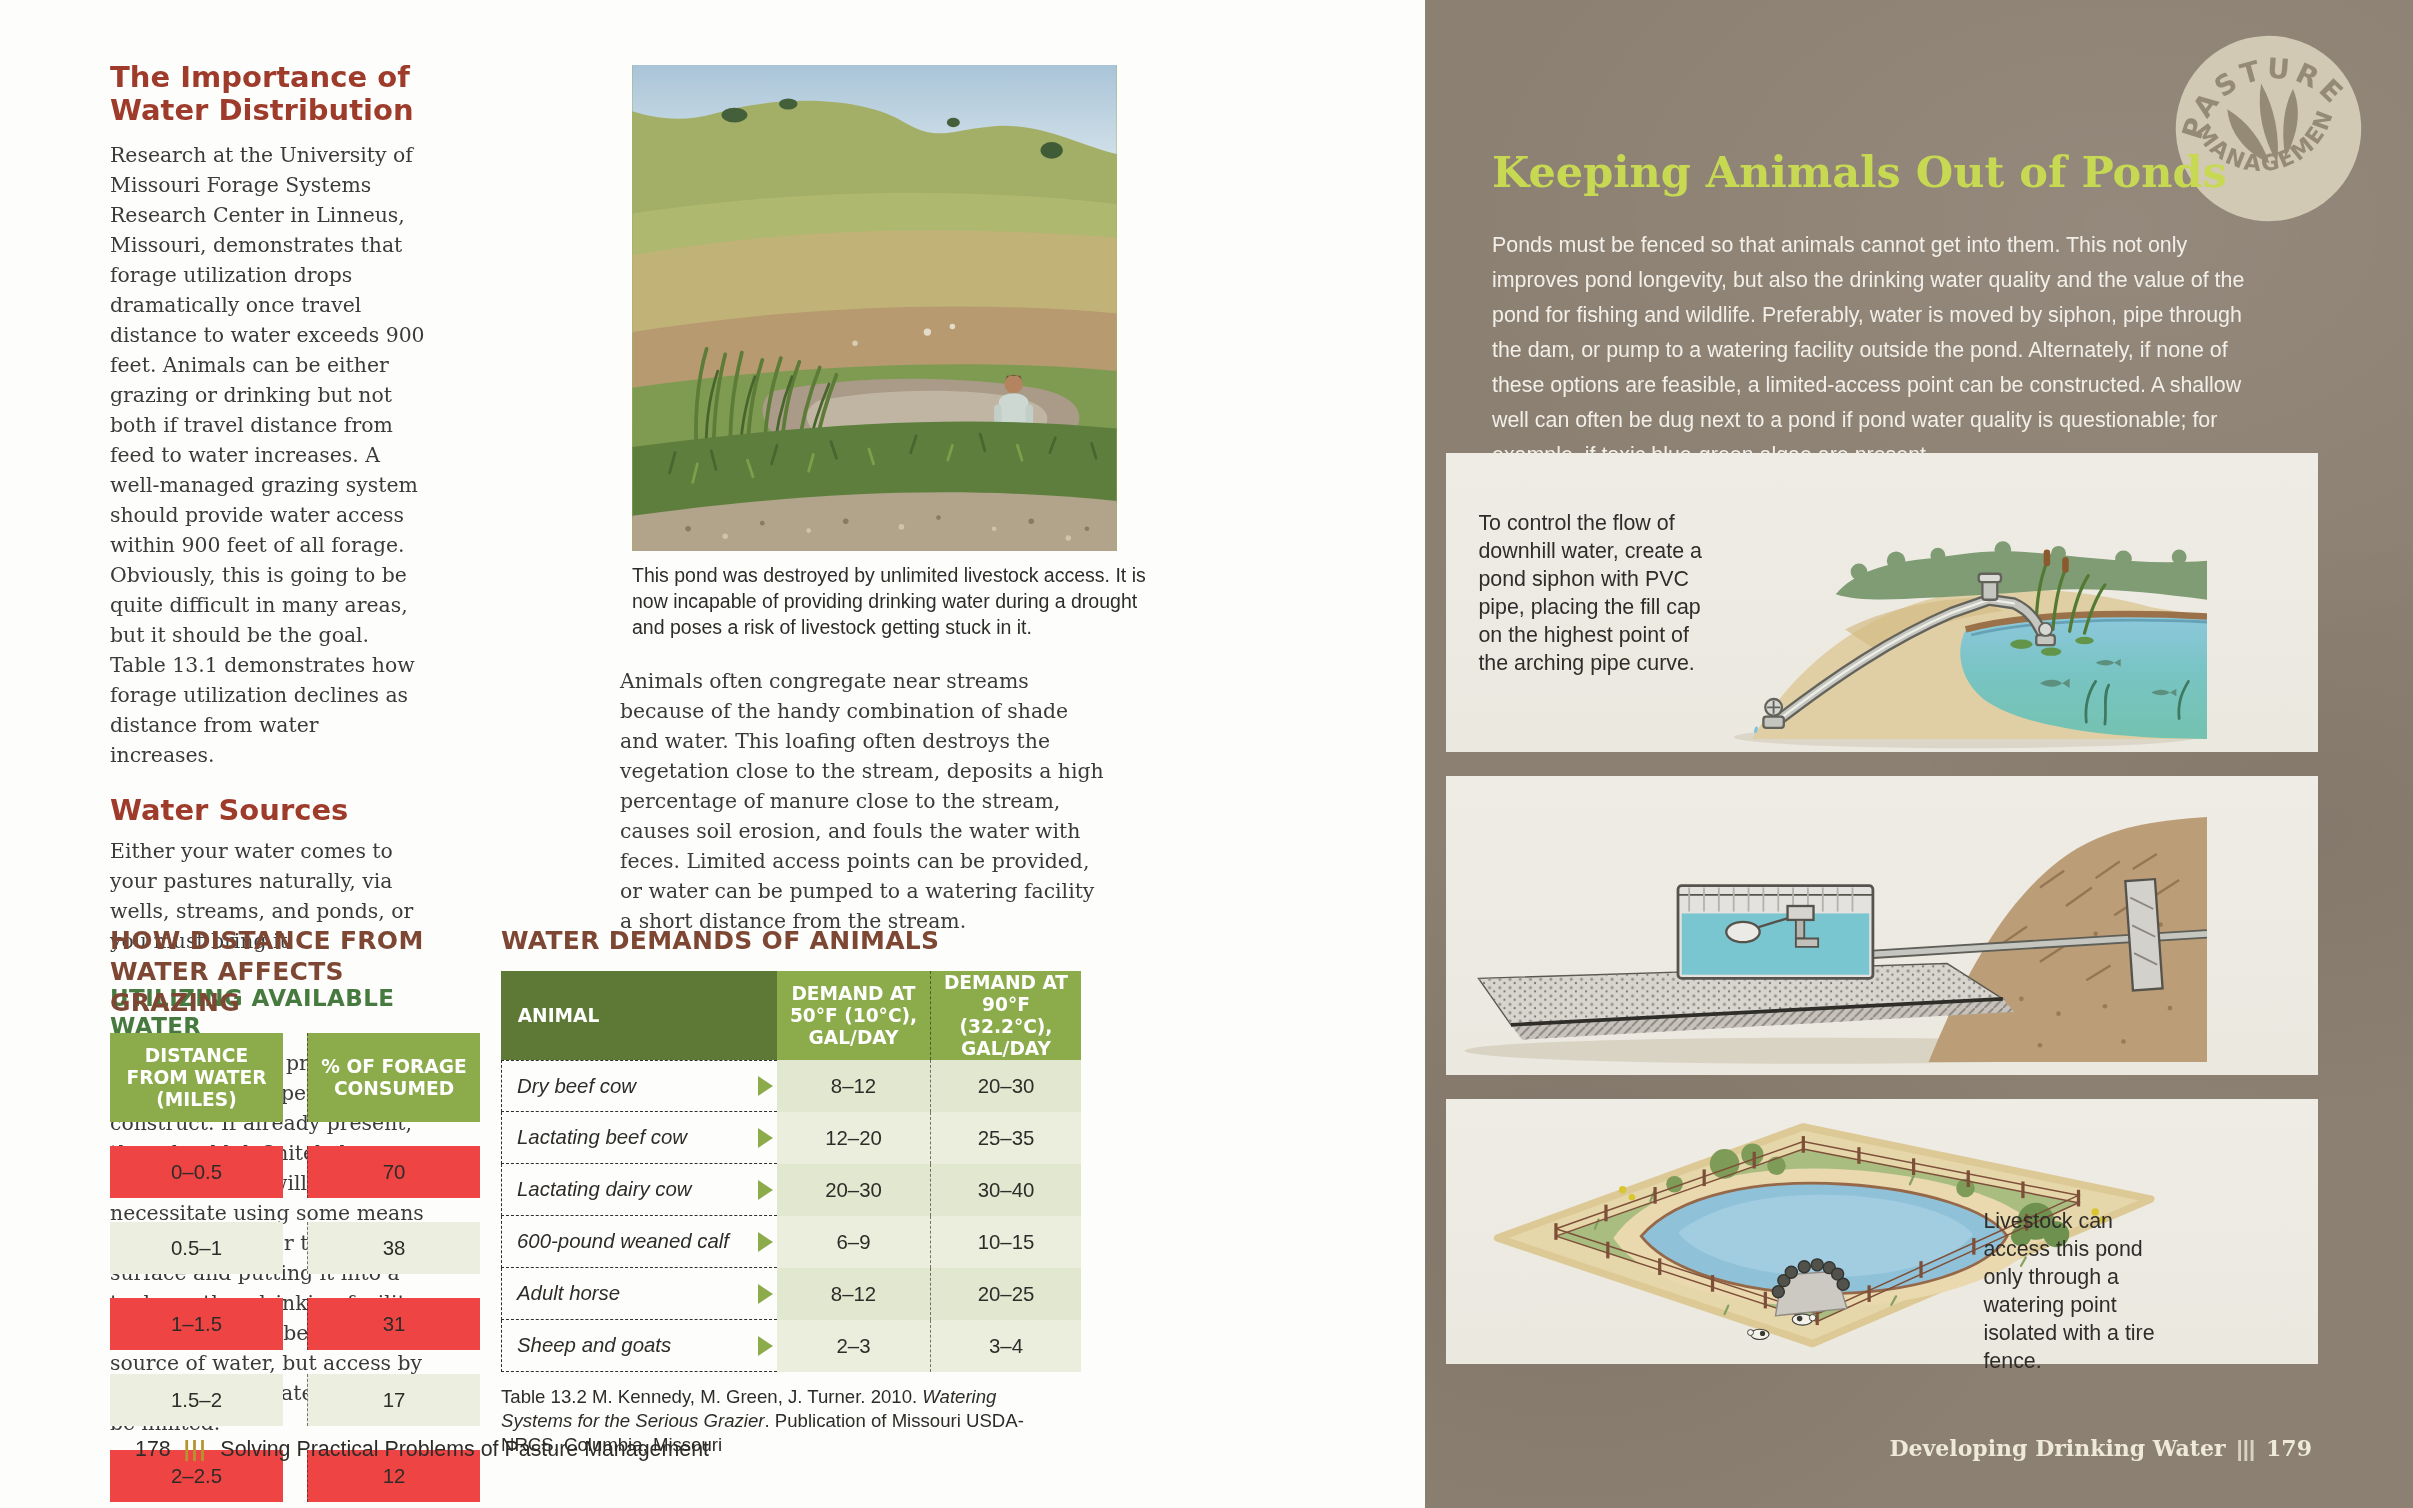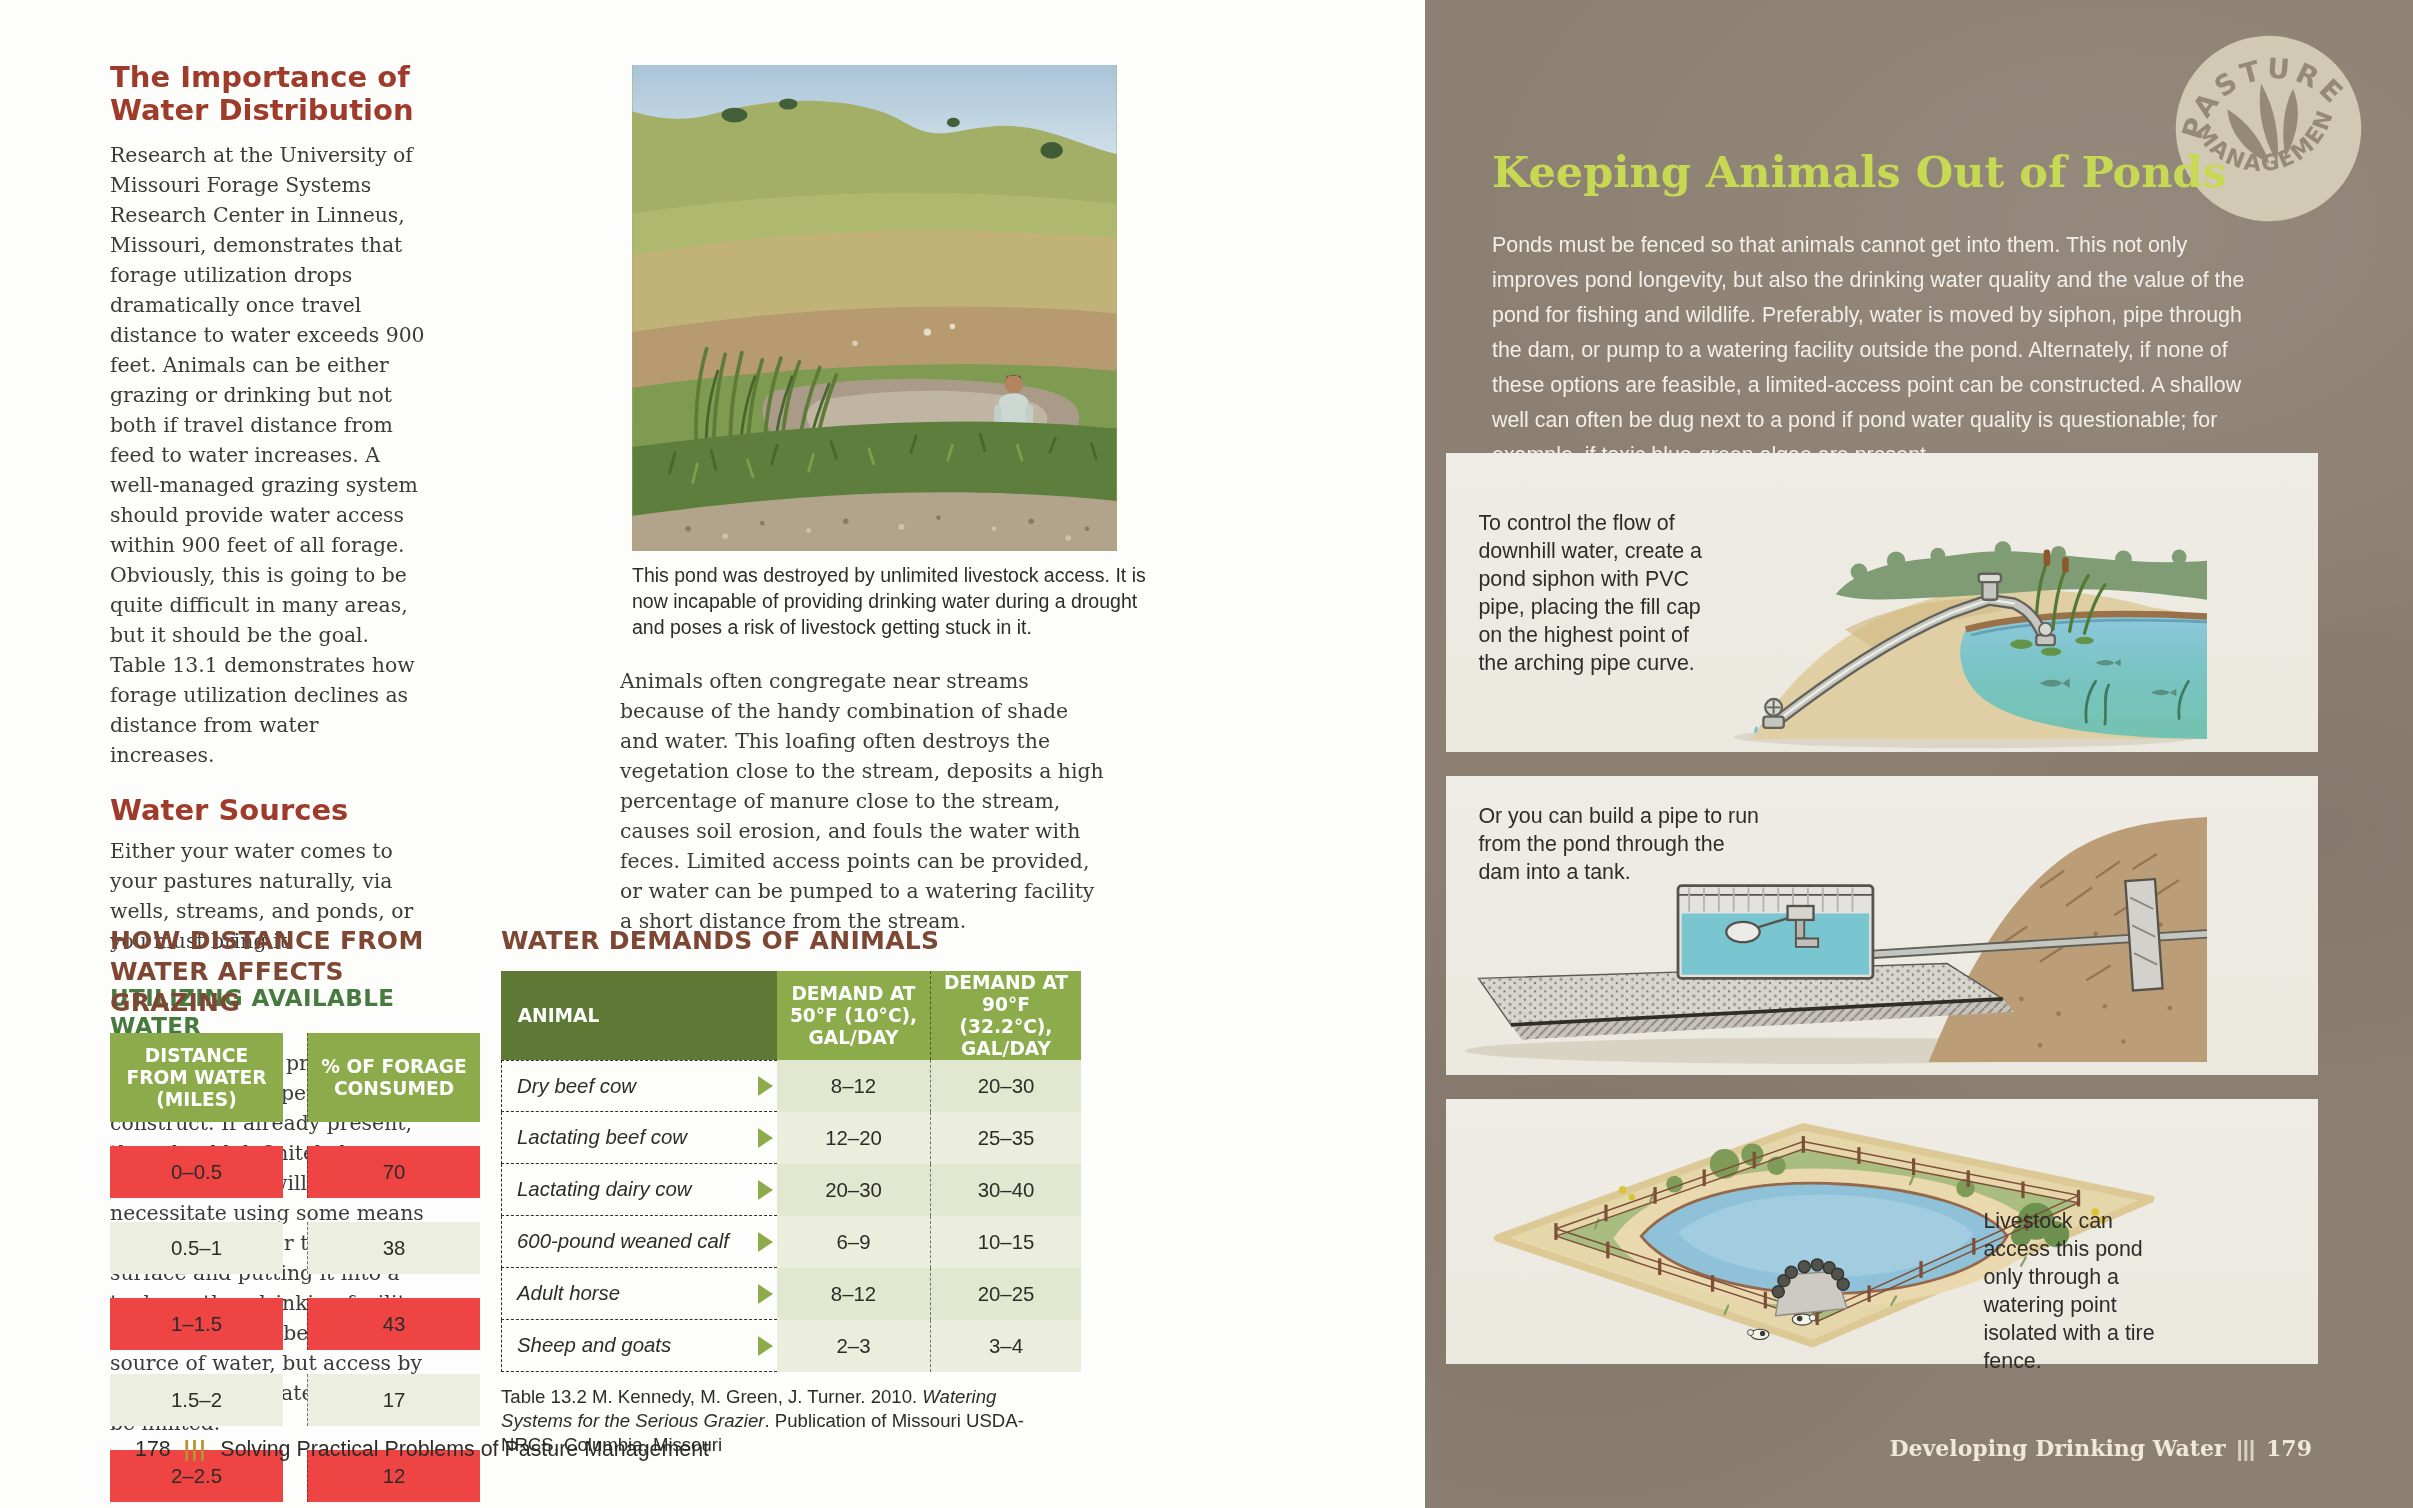--- a/index.html
+++ b/index.html
@@ -188,21 +188,21 @@
     <div class="abs tbl-block" style="left:110px;top:925px;width:345px;">
       <h4 class="h-table">HOW DISTANCE FROM WATER AFFECTS GRAZING</h4>
       <div class="t1-grid">
         <div class="th">DISTANCE FROM WATER (MILES)</div>
         <div class="th dash-l">% OF FORAGE CONSUMED</div>
         <div class="cell row-a">0–0.5</div>
         <div class="cell row-a dash-l">70</div>
         <div class="cell row-b">0.5–1</div>
         <div class="cell row-b dash-l">38</div>
         <div class="cell row-a">1–1.5</div>
-        <div class="cell row-a dash-l">43</div>
+        <div class="cell row-a dash-l">31</div>
         <div class="cell row-b">1.5–2</div>
         <div class="cell row-b dash-l">17</div>
         <div class="cell row-a">2–2.5</div>
         <div class="cell row-a dash-l">12</div>
       </div>
       <p class="tbl-caption" style="width:316px">Table 13.1 R. K. Lyons and R. V. Machen. “Livestock Grazing Distribution: Considerations and Management.” Texas Agrilife Extension Bulletin L-5409 2001</p>
     </div>
 
     <div class="abs tbl-block" style="left:501px;top:925px;width:466px;">
       <h4 class="h-table">WATER DEMANDS OF ANIMALS</h4>
@@ -424,21 +424,20 @@
               <line x1="438" y1="120" x2="438" y2="146"></line>
           </g>
           <rect x="254" y="148" width="202" height="66" fill="#79c6d0"></rect>
           <ellipse cx="320" cy="168" rx="18" ry="11" fill="#eceae6" stroke="#56534c" stroke-width="2.5"></ellipse>
           <line x1="336" y1="163" x2="372" y2="152" stroke="#56534c" stroke-width="2.5"></line>
           <rect x="368" y="140" width="28" height="15" fill="#d6d4cf" stroke="#56534c" stroke-width="2.5"></rect>
           <rect x="377" y="155" width="9" height="20" fill="#b7b5b0" stroke="#56534c" stroke-width="2"></rect>
           <path d="M377,175 h24 v9 h-24 z" fill="#c2c0ba" stroke="#56534c" stroke-width="2"></path>
         </g>
       </svg>
-      <div class="panel-caption cap2">Or you can build a pipe to run from the pond through the dam into a tank.</div>
     </div>
 
     <div class="abs panel p3">
       <svg width="761" height="265" viewBox="0 0 820 286">
         <polygon points="55,150 385,30 760,108 395,264" fill="#e6d7ab" stroke="#dcc995" stroke-width="8" stroke-linejoin="round"></polygon>
         <polygon points="118,148 385,54 682,112 400,240" fill="#a9bd80"></polygon>
         <path d="M180,150 C220,92 330,70 430,76 C530,82 620,108 642,146 C620,190 520,224 410,224 C300,224 210,196 180,150 Z" fill="#ead9ae"></path>
         <path d="M210,148 C250,102 340,86 430,92 C510,97 585,118 605,148 C585,185 500,210 410,210 C320,210 240,186 210,148 Z" fill="#8fc2d8" stroke="#96684a" stroke-width="3"></path>
         <path d="M250,144 C290,112 360,100 430,104 C495,108 550,124 568,146 C550,172 490,192 415,192 C340,192 270,172 250,144 Z" fill="#a2cde0"></path>
         <g fill="#7e9b58">

